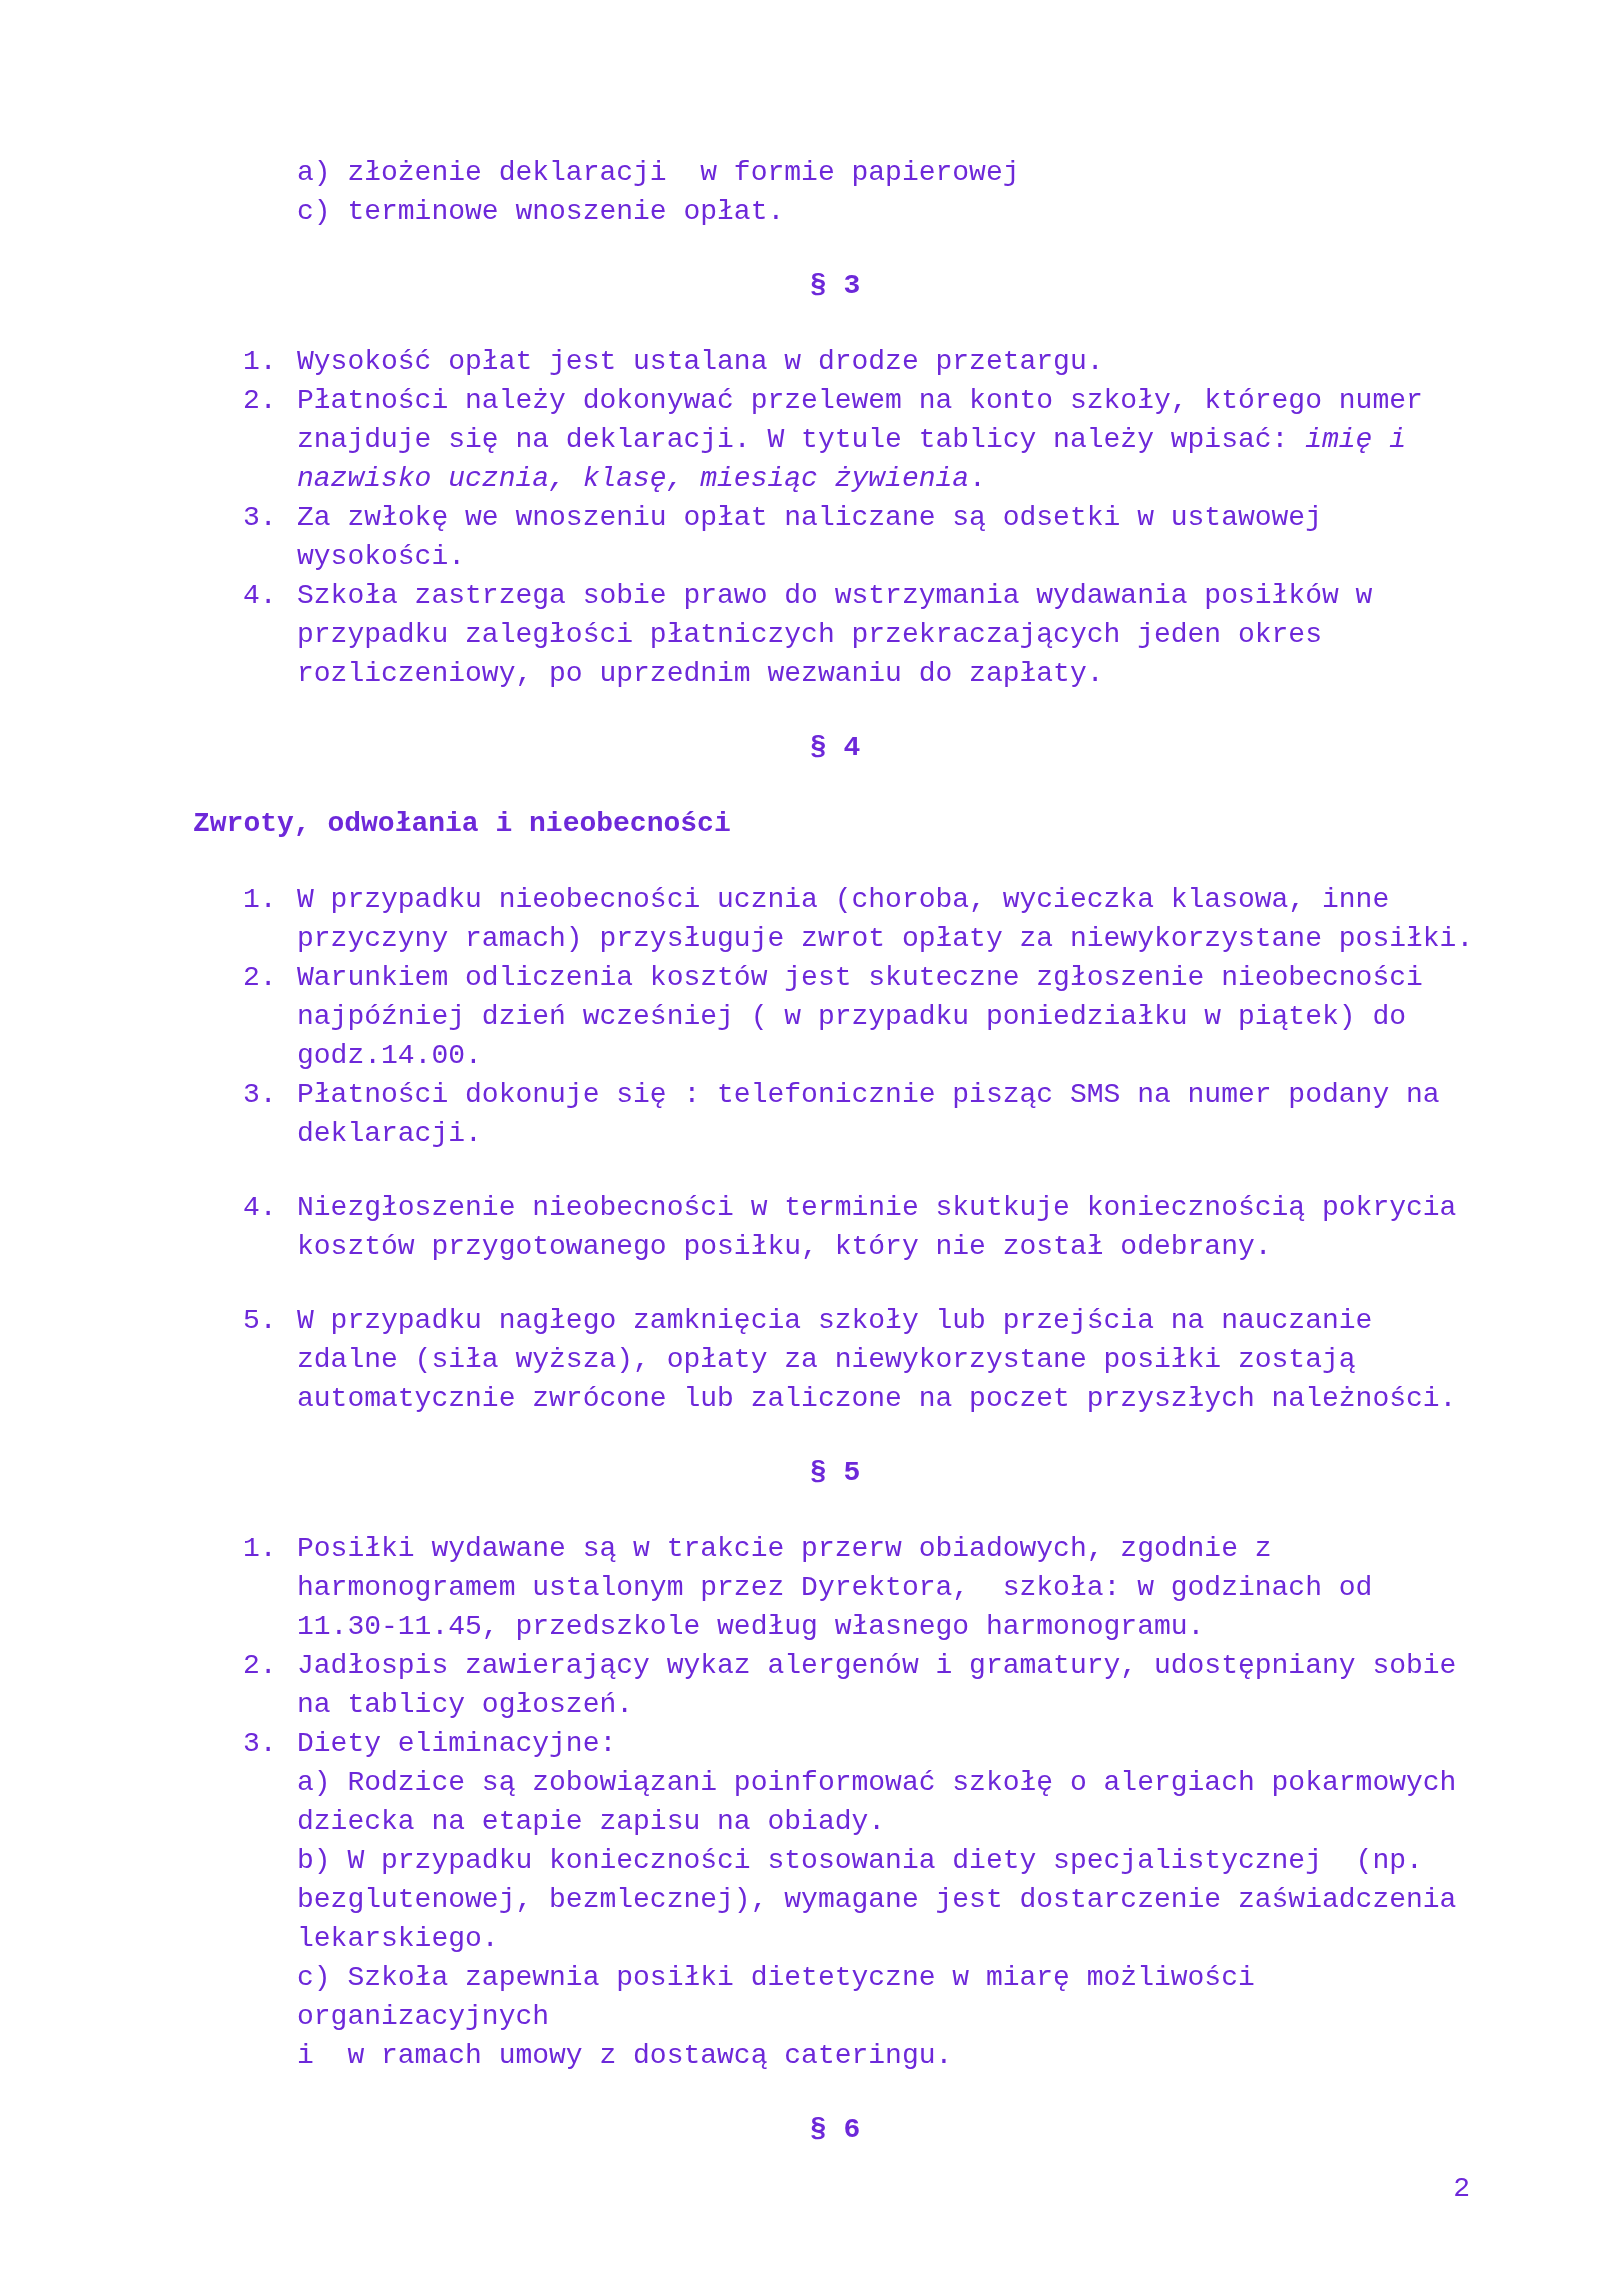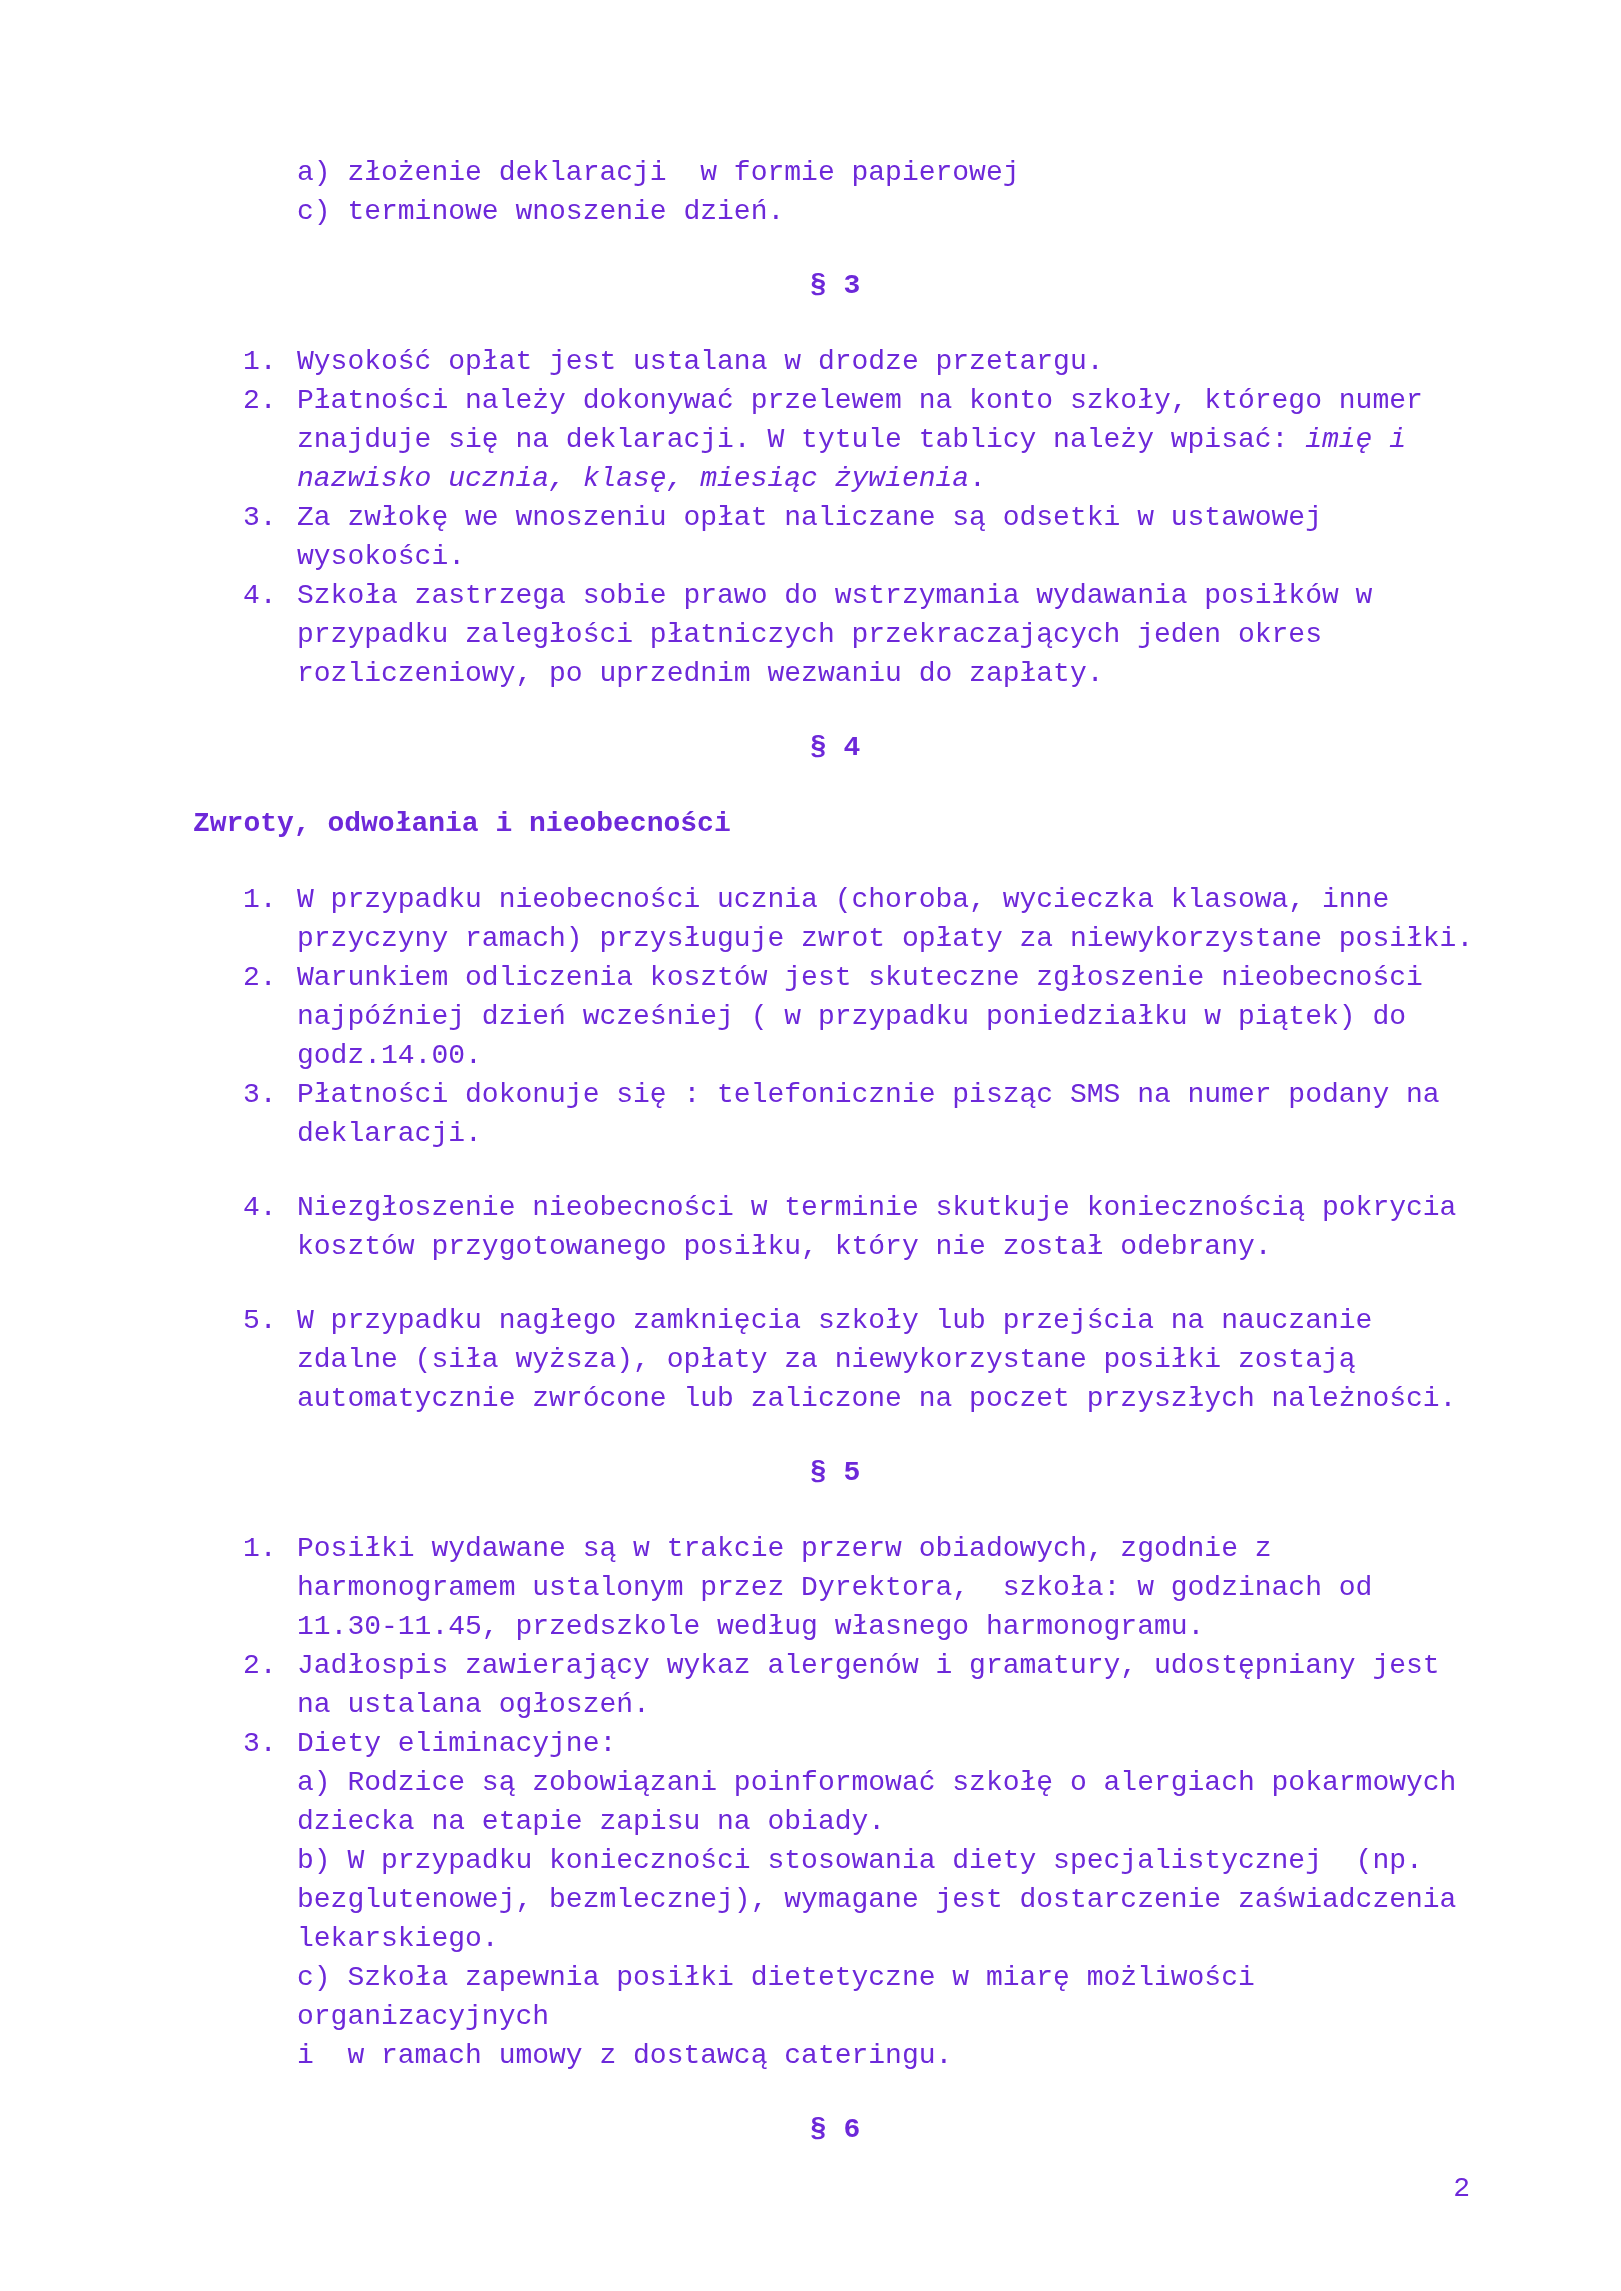--- a/index.html
+++ b/index.html
@@ -80,21 +80,21 @@
     text-align: right;
   }
 </style>
 </head>
 <body>
 
 <div class="page">
   <div class="content">
     <div class="intro" id="intro">
         <div class="intro-line">a) złożenie deklaracji  w formie papierowej</div>
-        <div class="intro-line">c) terminowe wnoszenie dzień.</div>
+        <div class="intro-line">c) terminowe wnoszenie opłat.</div>
       </div>
     <div id="sections">
         <div>
           <div class="section-marker">§ 3</div>
           <div class="olist">
             <div class="item">
               <span class="num">1.</span>
               <span class="body"><span><span class="run">Wysokość opłat jest ustalana w drodze przetargu.</span></span></span>
             </div>
             <div class="item">
@@ -139,21 +139,21 @@
         </div>
         <div>
           <div class="section-marker">§ 5</div>
           <div class="olist">
             <div class="item">
               <span class="num">1.</span>
               <span class="body"><span><span class="run">Posiłki wydawane są w trakcie przerw obiadowych, zgodnie z harmonogramem ustalonym przez Dyrektora,  szkoła: w godzinach od 11.30-11.45, przedszkole według własnego harmonogramu.</span></span></span>
             </div>
             <div class="item">
               <span class="num">2.</span>
-              <span class="body"><span><span class="run">Jadłospis zawierający wykaz alergenów i gramatury, udostępniany jest na ustalana ogłoszeń.</span></span></span>
+              <span class="body"><span><span class="run">Jadłospis zawierający wykaz alergenów i gramatury, udostępniany sobie na tablicy ogłoszeń.</span></span></span>
             </div>
             <div class="item">
               <span class="num">3.</span>
               <span class="body"><span><span class="run">Diety eliminacyjne:</span></span><div class="sub-line">a) Rodzice są zobowiązani poinformować szkołę o alergiach pokarmowych dziecka na etapie zapisu na obiady.</div><div class="sub-line">b) W przypadku konieczności stosowania diety specjalistycznej  (np. bezglutenowej, bezmlecznej), wymagane jest dostarczenie zaświadczenia lekarskiego.</div><div class="sub-line">c) Szkoła zapewnia posiłki dietetyczne w miarę możliwości organizacyjnych</div><div class="sub-line">i  w ramach umowy z dostawcą cateringu.</div></span>
             </div>
           </div>
         </div>
         <div>
           <div class="section-marker">§ 6</div>
         </div>

